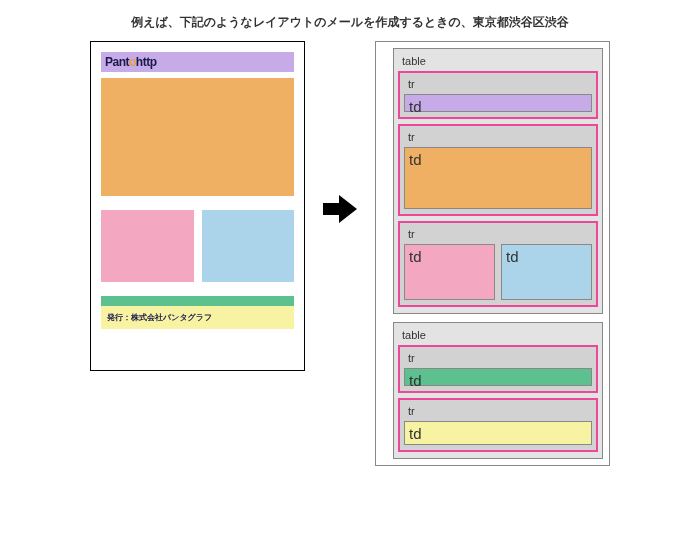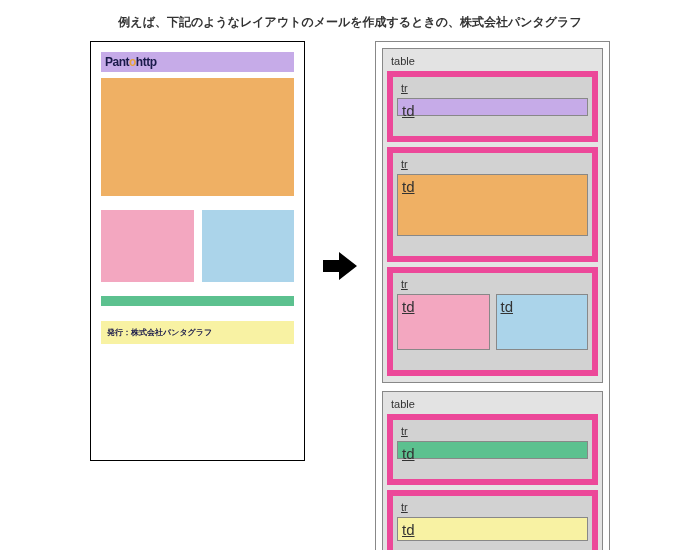--- a/index.html
+++ b/index.html
@@ -22,21 +22,21 @@
     display: flex;
     align-items: flex-start;
     justify-content: center;
     gap: 18px;
     padding: 0 30px;
   }
 
   
   .email-mock {
     width: 215px;
-    height: 420px;
+    height: 330px;
     border: 1px solid #000;
     padding: 10px 10px 10px 10px;
     background: #fff;
   }
   .logo-bar {
     height: 20px;
     background: #c6abe8;
     color: #1a1a4a;
     font-weight: bold;
     font-size: 12px;
@@ -56,21 +56,21 @@
     gap: 8px;
     margin-top: 14px;
   }
   .col-pink { background: #f3a7c0; height: 72px; flex: 1; }
   .col-blue { background: #abd4ea; height: 72px; flex: 1; }
   .green-bar {
     background: #5cc18f; height: 10px; margin-top: 14px;
   }
   .footer-block {
     background: #f8f2a3;
-    margin-top: 15px;
+    margin-top: 0;
     padding: 6px 6px;
     font-size: 8px;
     line-height: 1.4;
     color: #1a1a4a;
     font-weight: bold;
   }
 
   
   .arrow {
     align-self: center;
@@ -83,53 +83,53 @@
     width: 235px;
     padding: 6px;
     border: 1px solid #888;
     background: #fff;
   }
   .tbl-box {
     border: 1px solid #888;
     background: #e3e3e3;
     padding: 4px 4px 6px 4px;
     margin-bottom: 8px;
+    margin-left: 11px;
   }
   .tbl-box:last-child { margin-bottom: 0; }
   .lbl {
     font-size: 11px;
     color: #333;
     padding: 2px 2px 4px 4px;
   }
   .tr-box {
-    border: 6px solid #ec4899;
+    border: 2px solid #ec4899;
     background: #d2d2d2;
-    padding: 3px 4px 20px 4px;
+    padding: 3px 4px 5px 4px;
     margin-bottom: 5px;
-    text-decoration: underline;
   }
   .tr-box:last-child { margin-bottom: 0; }
   .tr-row { display: flex; gap: 6px; }
   .td-box {
     border: 1px solid #888;
     padding: 3px 4px;
     font-size: 15px;
     flex: 1;
   }
   .td-purple { background: #c6abe8; height: 18px; }
   .td-orange { background: #efb064; height: 62px; }
   .td-pink   { background: #f3a7c0; height: 56px; }
   .td-blue   { background: #abd4ea; height: 56px; }
   .td-green  { background: #5cc18f; height: 18px; }
   .td-yellow { background: #f8f2a3; height: 24px; }
 </style>
 </head>
 <body>
 
-<div class="title">例えば、下記のようなレイアウトのメールを作成するときの、株式会社パンタグラフ</div>
+<div class="title">例えば、下記のようなレイアウトのメールを作成するときの、東京都渋谷区渋谷</div>
 
 <div class="stage">
 
   <div class="email-mock">
     <div class="logo-bar">
       <span>Pant</span>
         <span class="o">o</span>
         <span>http</span>
     </div>
     <div class="hero-block"></div>

